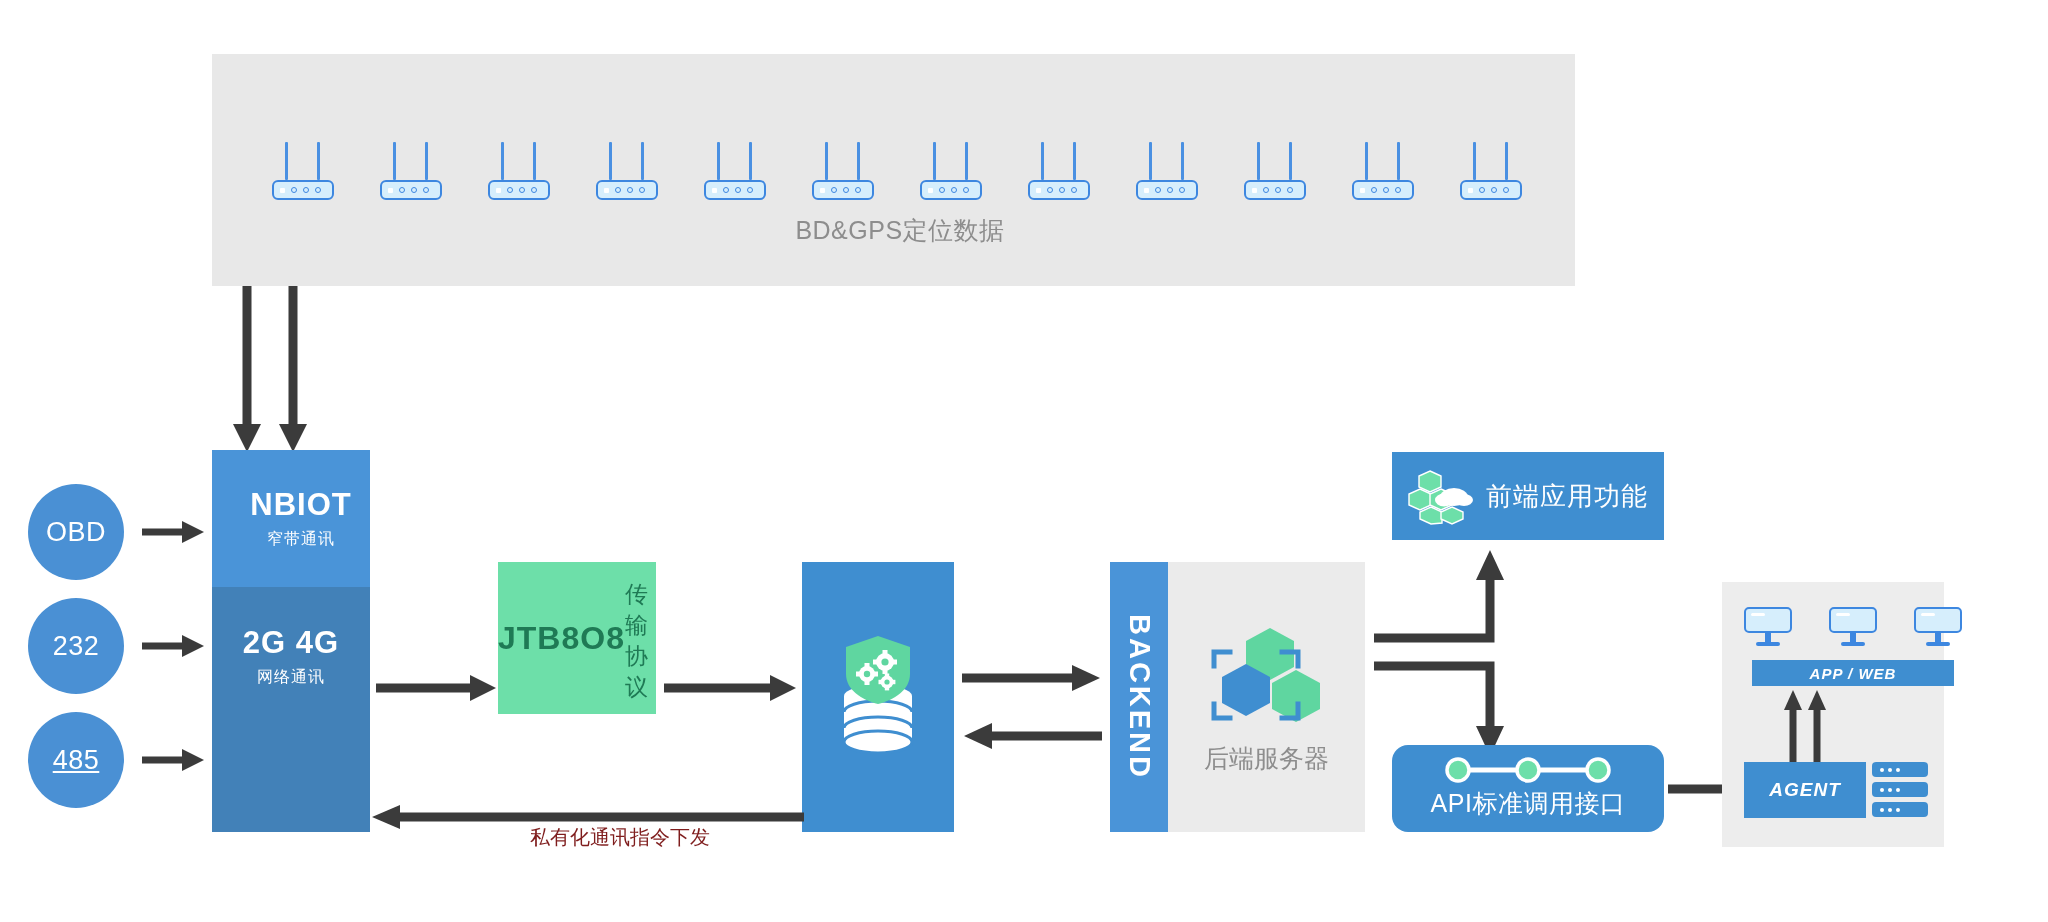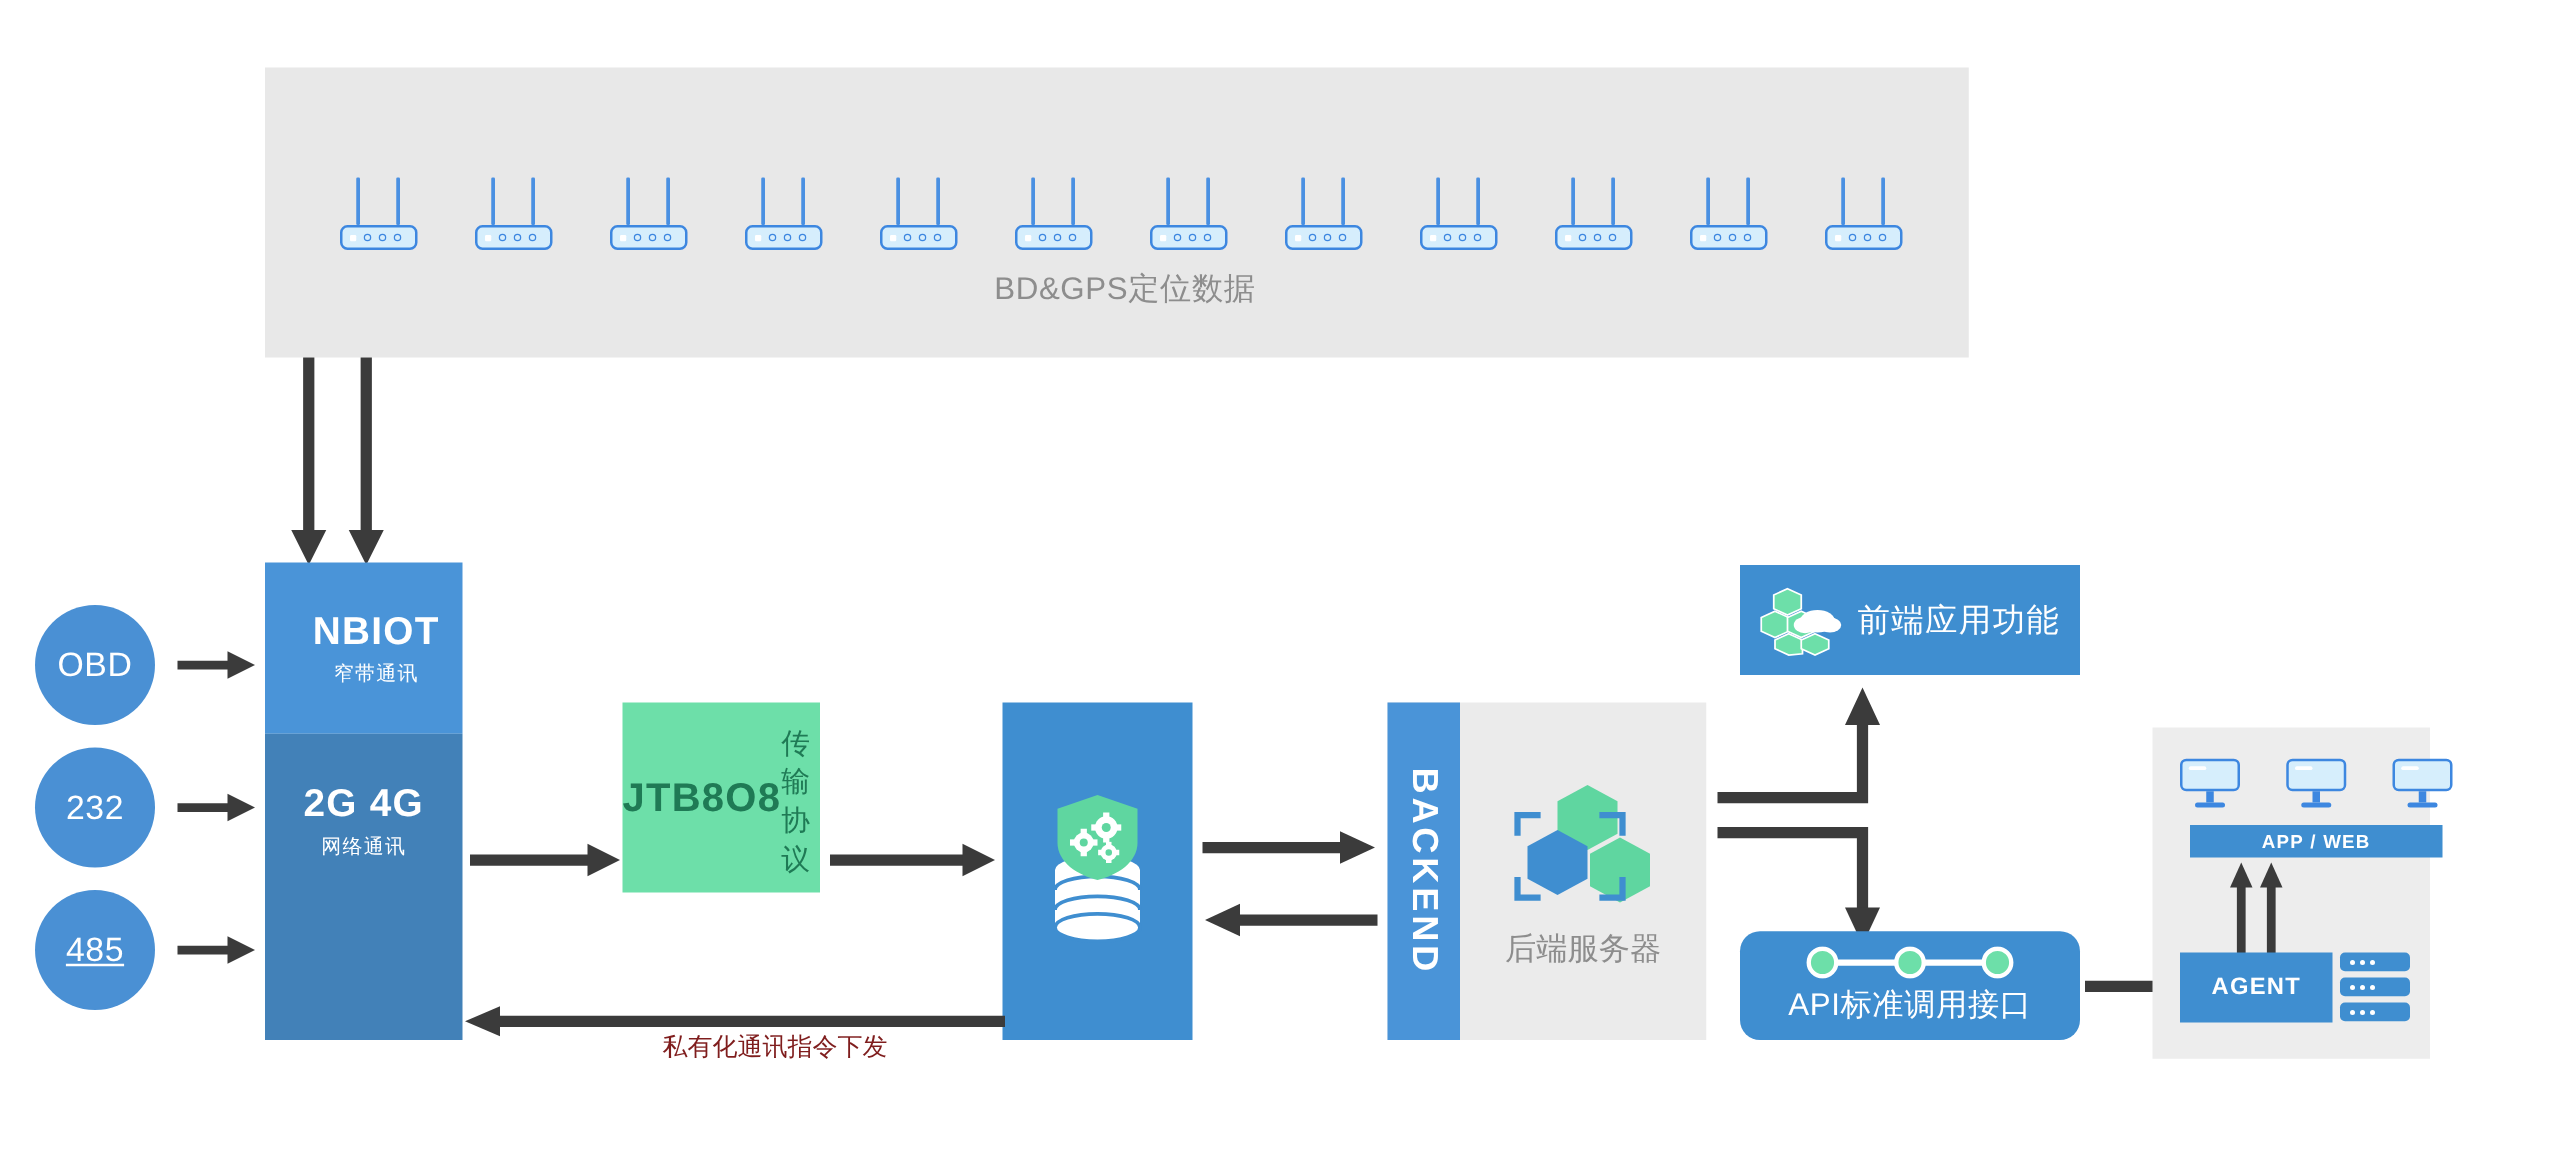--- a/index.html
+++ b/index.html
@@ -116,21 +116,21 @@
 
   
   #api-box {
     left: 1392px; top: 745px; width: 272px; height: 87px;
     background: #3f8ed0;
     display:flex; flex-direction:column; align-items:center; justify-content:center; gap: 4px; border-radius: 16px;
   }
   #api-box .lbl { color:#ffffff; font-size: 25px; letter-spacing: 0.5px; }
 
   
-  #agent-panel { left: 1722px; top: 582px; width: 222px; height: 265px; background: #ededed; }
+  #agent-panel { left: 1722px; top: 582px; width: 222px; height: 265px; background: #ededed; font-style: italic; }
   #monitor-row {
     position:absolute; left: 22px; top: 25px; width: 218px;
     display:flex; justify-content:space-between;
   }
   .monitor { position: relative; width: 48px; height: 40px; }
   .monitor .screen {
     position:absolute; left:0; top:0; width: 48px; height: 26px;
     background:#d6eefc; border: 2.5px solid #3d87e0; border-radius: 5px;
   }
   .monitor .screen:after {

